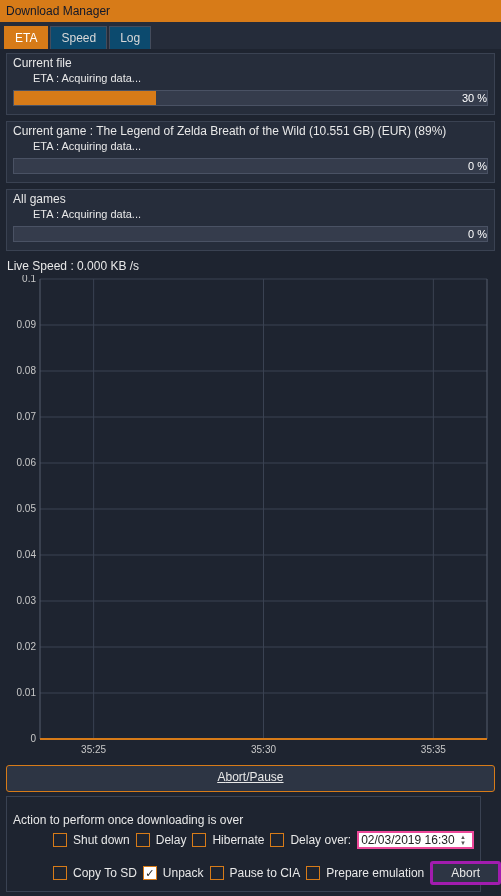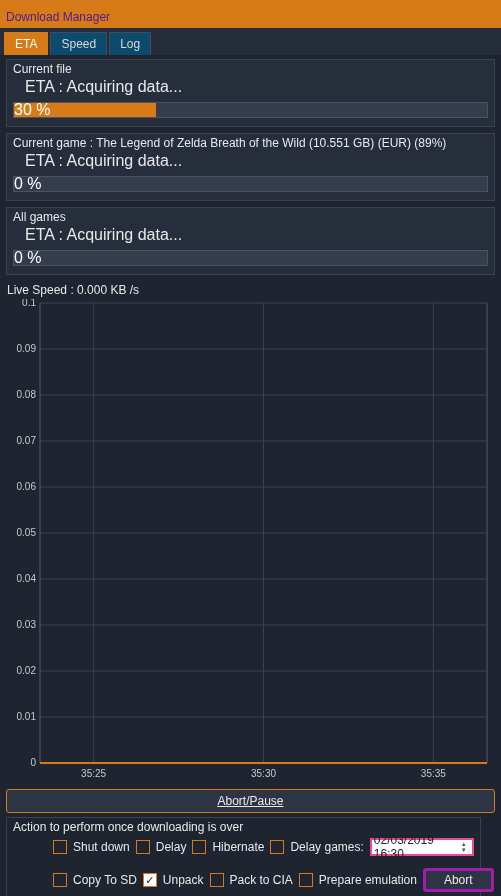--- a/index.html
+++ b/index.html
@@ -9,24 +9,24 @@
   background: #1e2430;
   font-family: "Segoe UI", Arial, sans-serif;
   font-size: 12px;
   color: #e8e8e8;
   display: flex;
   flex-direction: column;
   overflow: hidden;
 }
 .titlebar {
   background: #d77b18;
-  height: 28px;
+  height: 22px;
   line-height: 22px;
-  padding: 6px 6px;
-  color: #4c1d95;
+  padding: 0 6px;
+  color: #0f172a;
   font-size: 12px;
 }
 .tabs {
   display: flex;
   background: #252c3a;
   padding: 4px 4px 0 4px;
   gap: 2px;
 }
 .tab {
   padding: 4px 10px;
@@ -51,43 +51,43 @@
   padding: 2px 6px 8px 6px;
   margin-bottom: 6px;
 }
 .group-title {
   color: #e8e8e8;
   font-size: 12px;
   margin-bottom: 2px;
 }
 .eta-line {
   color: #e8e8e8;
-  font-size: 16px;
-  margin: 2px 0 6px 12px;
+  font-size: 11px;
+  margin: 2px 0 6px 20px;
 }
 .progress {
   position: relative;
   height: 16px;
   background: #353c4c;
   border: 1px solid #4a5264;
 }
 .progress-bar {
   position: absolute;
   left: 0;
   top: 0;
   bottom: 0;
   background: #d77b18;
 }
 .progress-text {
   position: absolute;
   width: 100%;
-  text-align: left;
+  text-align: right;
   line-height: 14px;
   color: #fff;
-  font-size: 16px;
+  font-size: 11px;
 }
 .live-speed {
   font-size: 12px;
   padding: 2px 7px;
   color: #e8e8e8;
 }
 .chart {
   position: relative;
   margin: 0 6px 4px 6px;
   background: #1e2430;
@@ -102,21 +102,21 @@
   color: #e8e8e8;
   text-align: center;
   line-height: 22px;
   cursor: pointer;
   border-radius: 3px;
 }
 .abort-pause-btn span { text-decoration: underline; text-decoration-color: #e8e8e8; }
 .actions {
   border: 1px solid #3a4252;
   margin: 0 20px 4px 6px;
-  padding: 2px 6px 6px 6px;
+  padding: 16px 6px 6px 6px;
 }
 .actions-title { font-size: 12px; margin-bottom: 4px; }
 .action-rows { display: flex; flex-direction: column; gap: 12px; }
 .action-row {
   display: flex;
   align-items: center;
   gap: 6px;
   flex-wrap: nowrap;
   justify-content: flex-start;
   padding-left: 40px;
@@ -265,36 +265,36 @@
   <div class="actions-title">Action to perform once downloading is over</div>
   <div class="action-rows">
     <div class="action-row">
       <span class="cb"></span>
       <span class="cb-label">Shut down</span>
       <span class="cb"></span>
       <span class="cb-label">Delay</span>
       <span class="cb"></span>
       <span class="cb-label">Hibernate</span>
       <span class="cb"></span>
-      <span class="cb-label">Delay games:</span>
+      <span class="cb-label">Delay over:</span>
       <span class="date-input">
         <span>02/03/2019 16:30</span>
         <span class="date-stepper">
             <span>▲</span>
             <span>▼</span>
           </span>
       </span>
     </div>
     <div class="action-row">
       <span class="cb"></span>
       <span class="cb-label">Copy To SD</span>
       <span class="cb checked"></span>
       <span class="cb-label">Unpack</span>
       <span class="cb"></span>
-      <span class="cb-label">Pack to CIA</span>
+      <span class="cb-label">Pause to CIA</span>
       <span class="cb"></span>
       <span class="cb-label">Prepare emulation</span>
       <button class="abort-btn">
         <span>Abort</span>
       </button>
     </div>
   </div>
 </div>
 
 </body></html>

